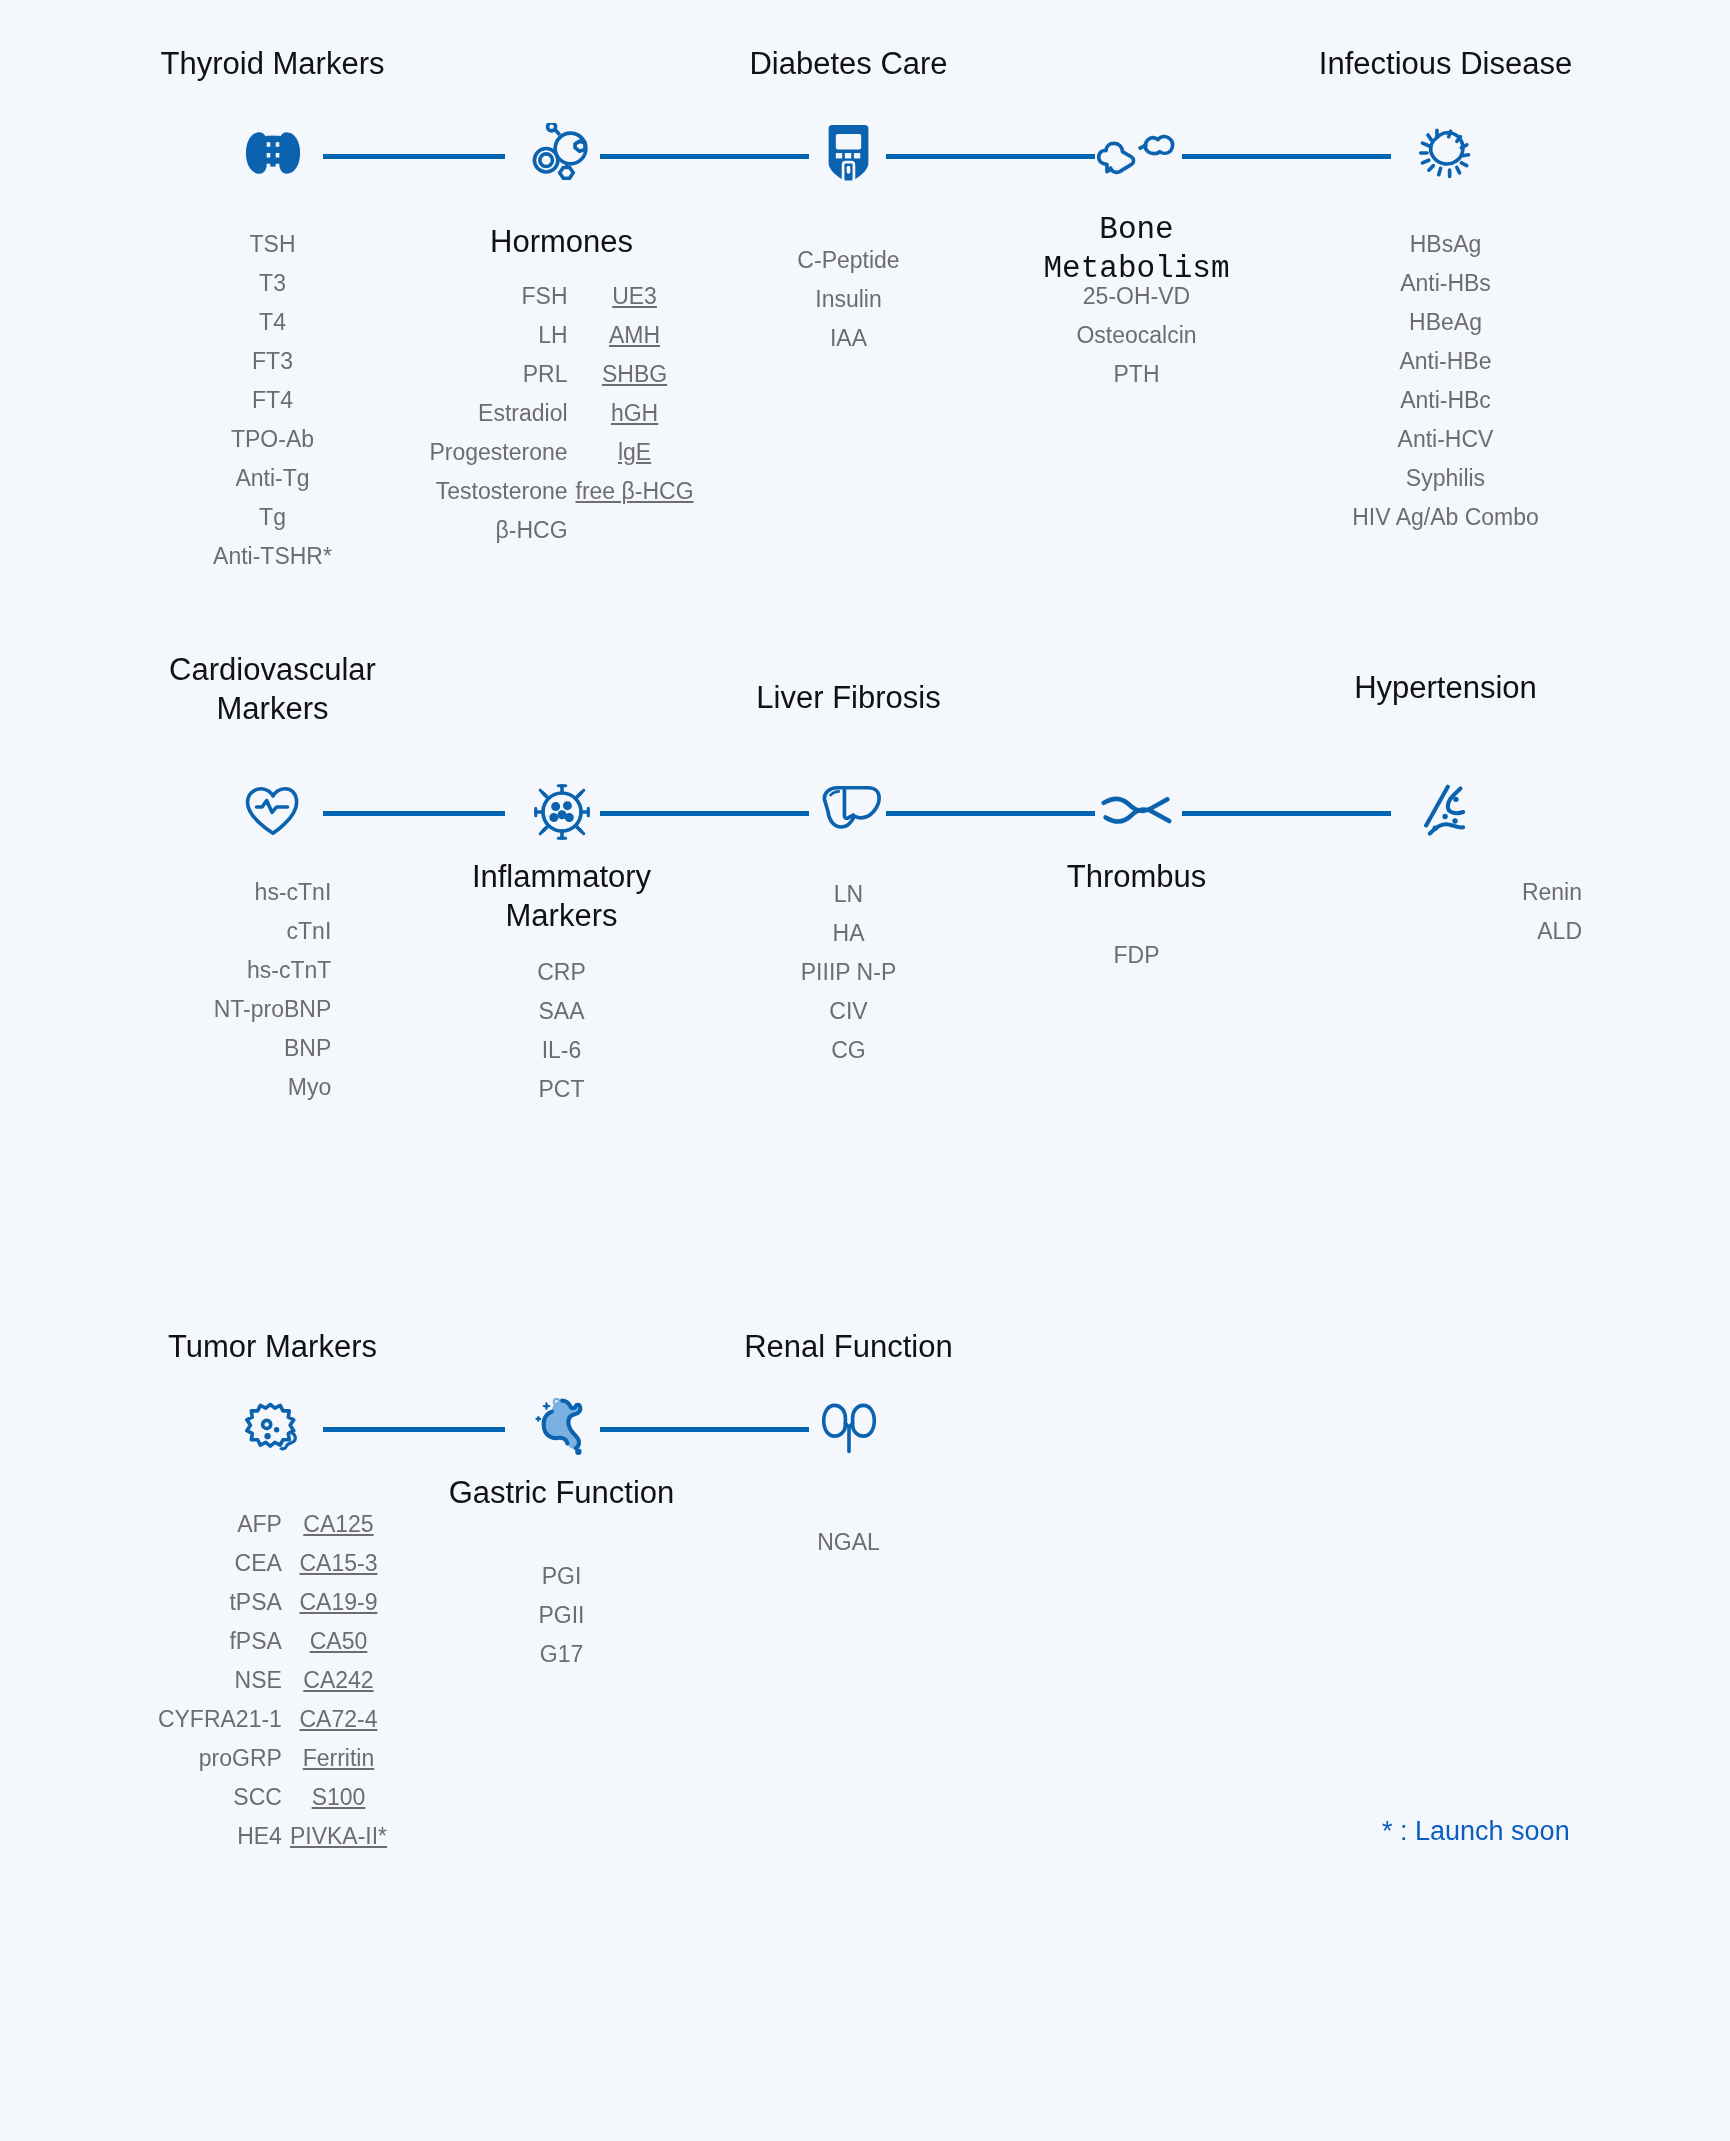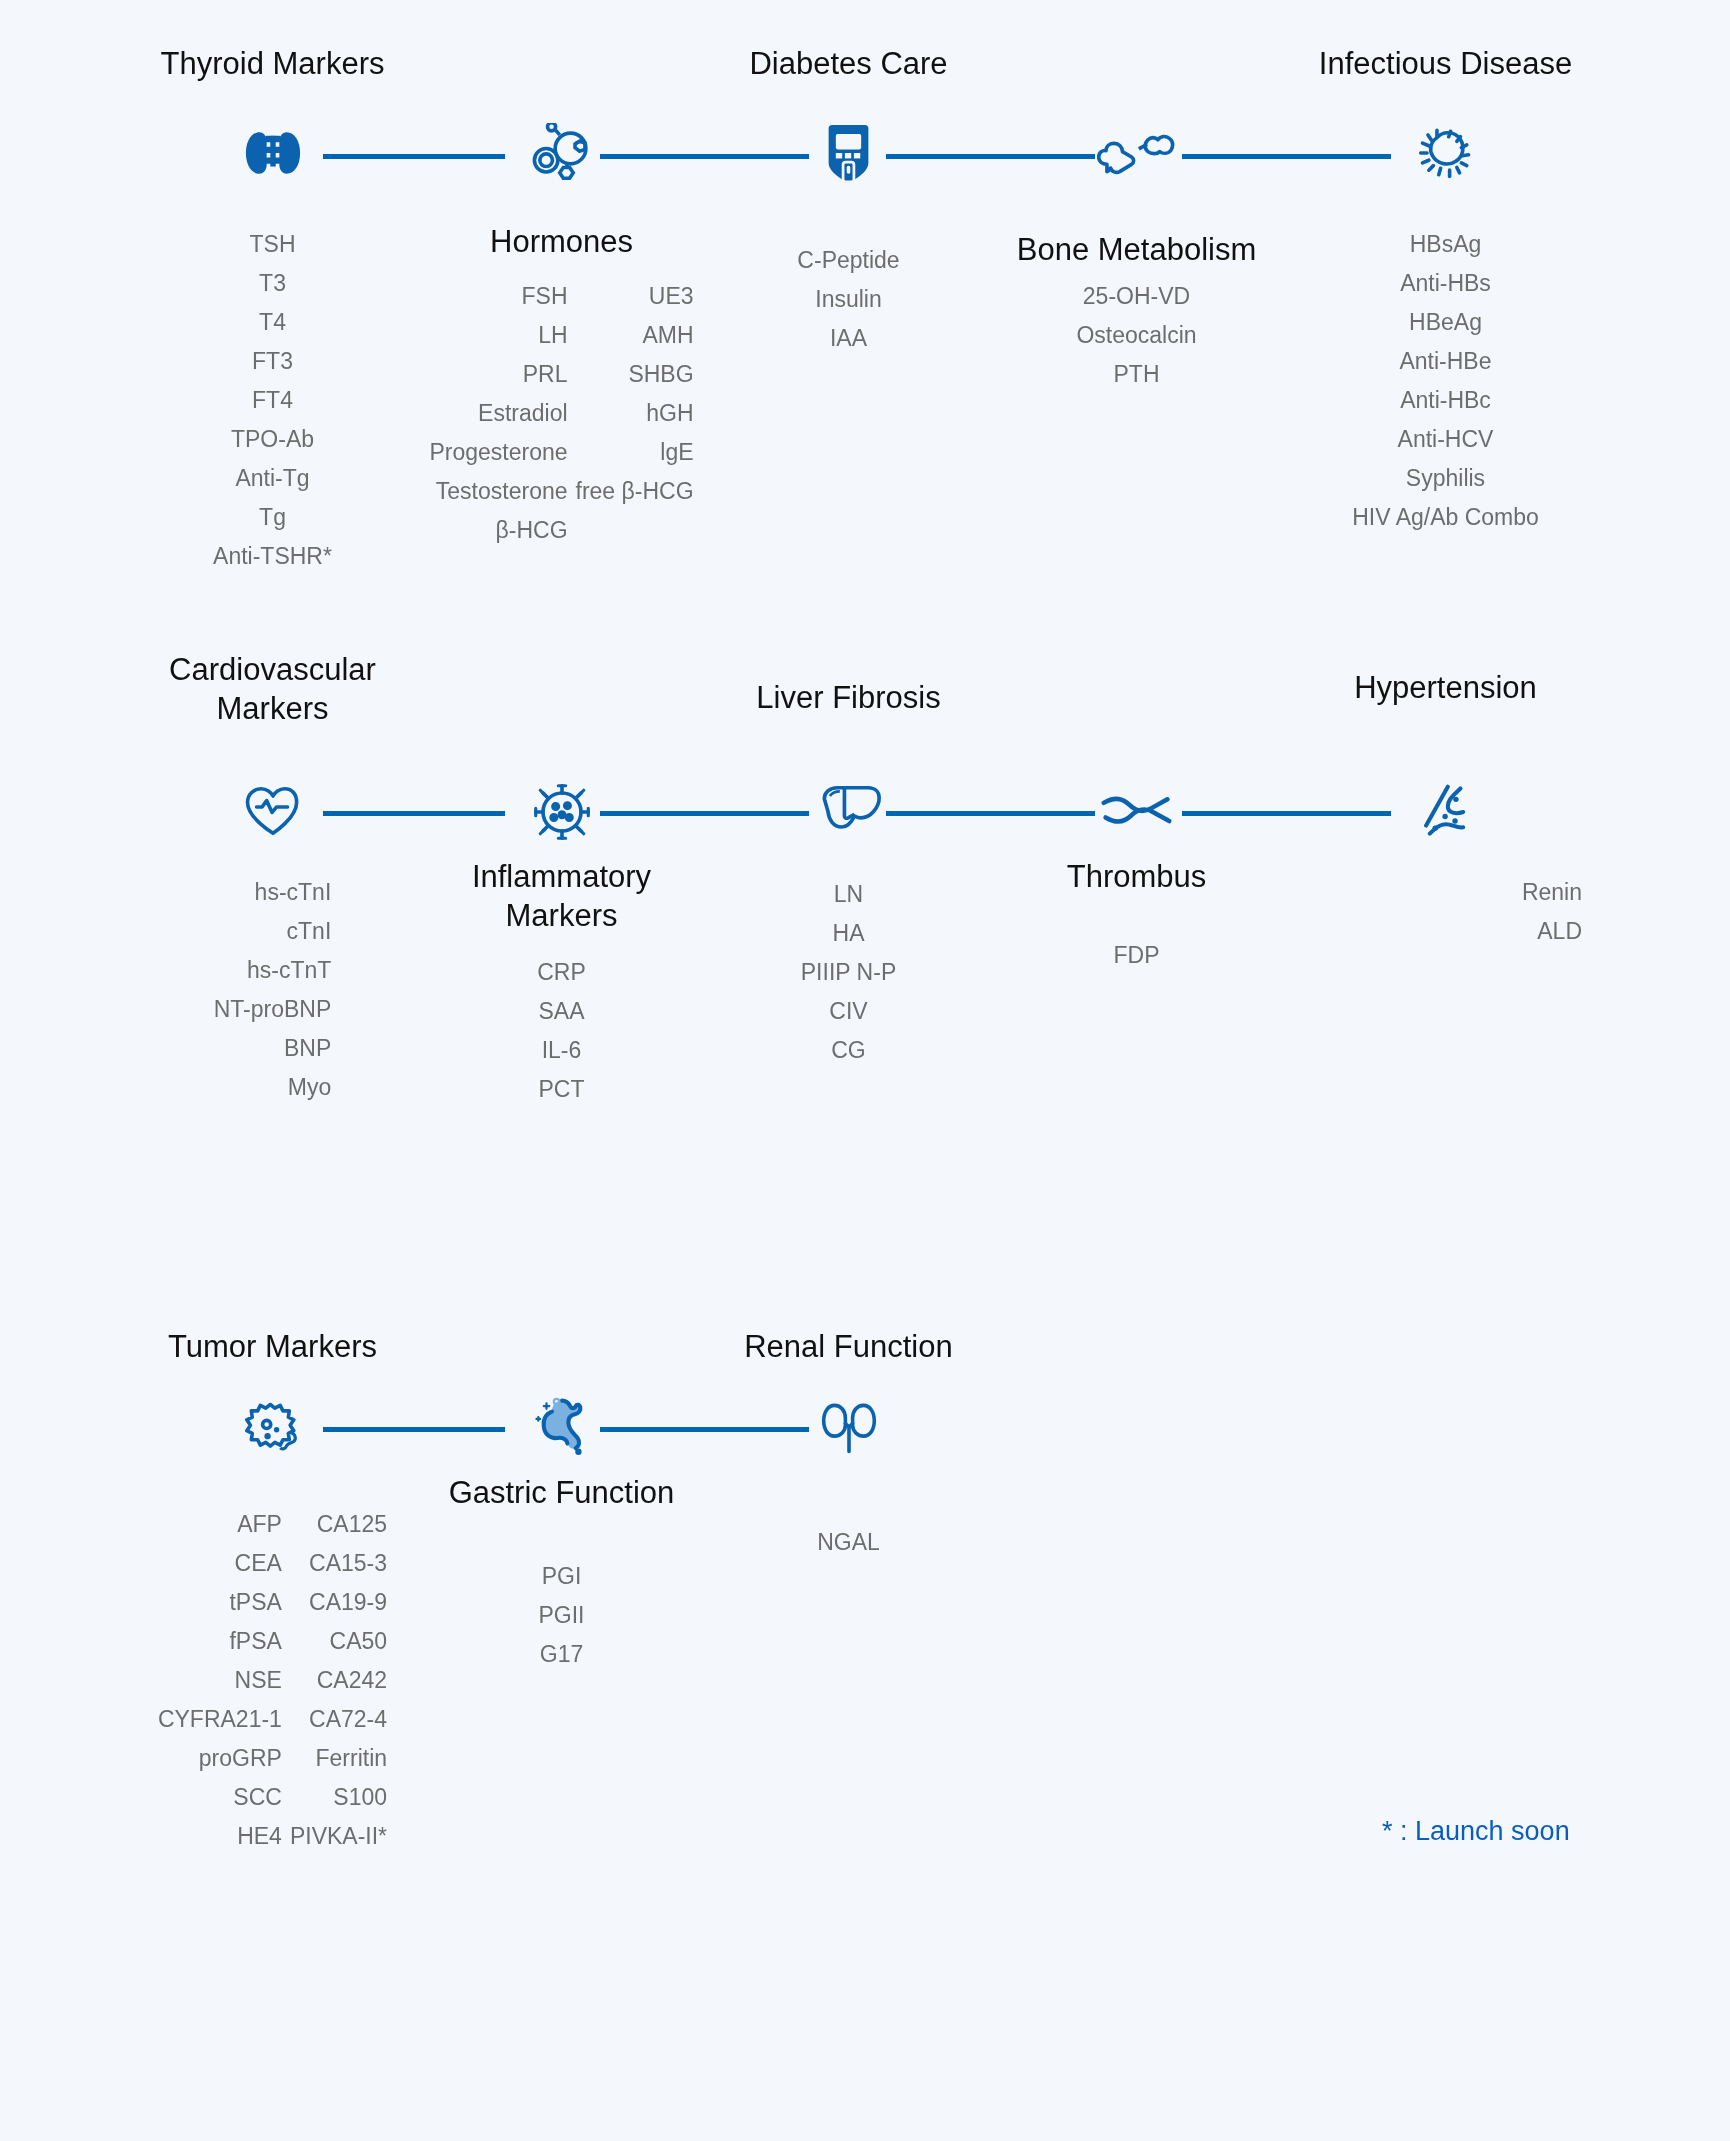--- a/index.html
+++ b/index.html
@@ -50,21 +50,21 @@
     color: #6d6d6d;
     line-height: 39px;
   }
   .markers.one-col { text-align: center; }
   .markers.two-col {
     display: flex;
     justify-content: center;
     gap: 8px;
   }
   .markers.two-col .col-l { text-align: right; }
-  .markers.two-col .col-r { text-align: right; }
+  .markers.two-col .col-r { text-align: center; text-decoration: underline; }
   .connector {
     position: absolute;
     height: 4.5px;
     background: #0066b3;
   }
   .legend {
     position: absolute;
     font-size: 27px;
     color: #0a5ec2;
     white-space: nowrap;
@@ -163,21 +163,21 @@
   </div>
 
   <div class="node" style="left:1000px; top:0;">
     <div class="icon-slot" style="top:116px;">
       <svg width="82" height="53" viewBox="0 0 90 58" fill="none" stroke="#0b63b0" stroke-width="4" stroke-linejoin="round">
         <path d="M12 42c-5 0-9-3-9-8s4-8 8-7c0-5 4-8 9-8s9 4 9 9l10 6c3 2 3 6 0 8l-13 8c-4 2-9 0-10-4-1 2-2 4-4 4z"></path>
         <path d="M57 28c-4-3-4-9 0-13 3-3 8-3 11 0 3-4 9-5 13-1 4 3 4 9 1 13-3 3-8 4-12 1-3 3-9 3-13 0z"></path>
         <path d="M56 20l-9 5"></path>
       </svg>
     </div>
-    <div class="title above" style="top:230px;">Bone Metabolism</div>
+    <div class="title above" style="top:210px;font-family:Liberation Mono, monospace;">Bone Metabolism</div>
     <div class="markers one-col" style="top:277px;">
       <div>25-OH-VD</div>
       <div>Osteocalcin</div>
       <div>PTH</div>
     </div>
   </div>
 
   <div class="node" style="left:1309px; top:0;">
     <div class="title above" style="top:44px;">Infectious Disease</div>
     <div class="icon-slot" style="top:116px;">

